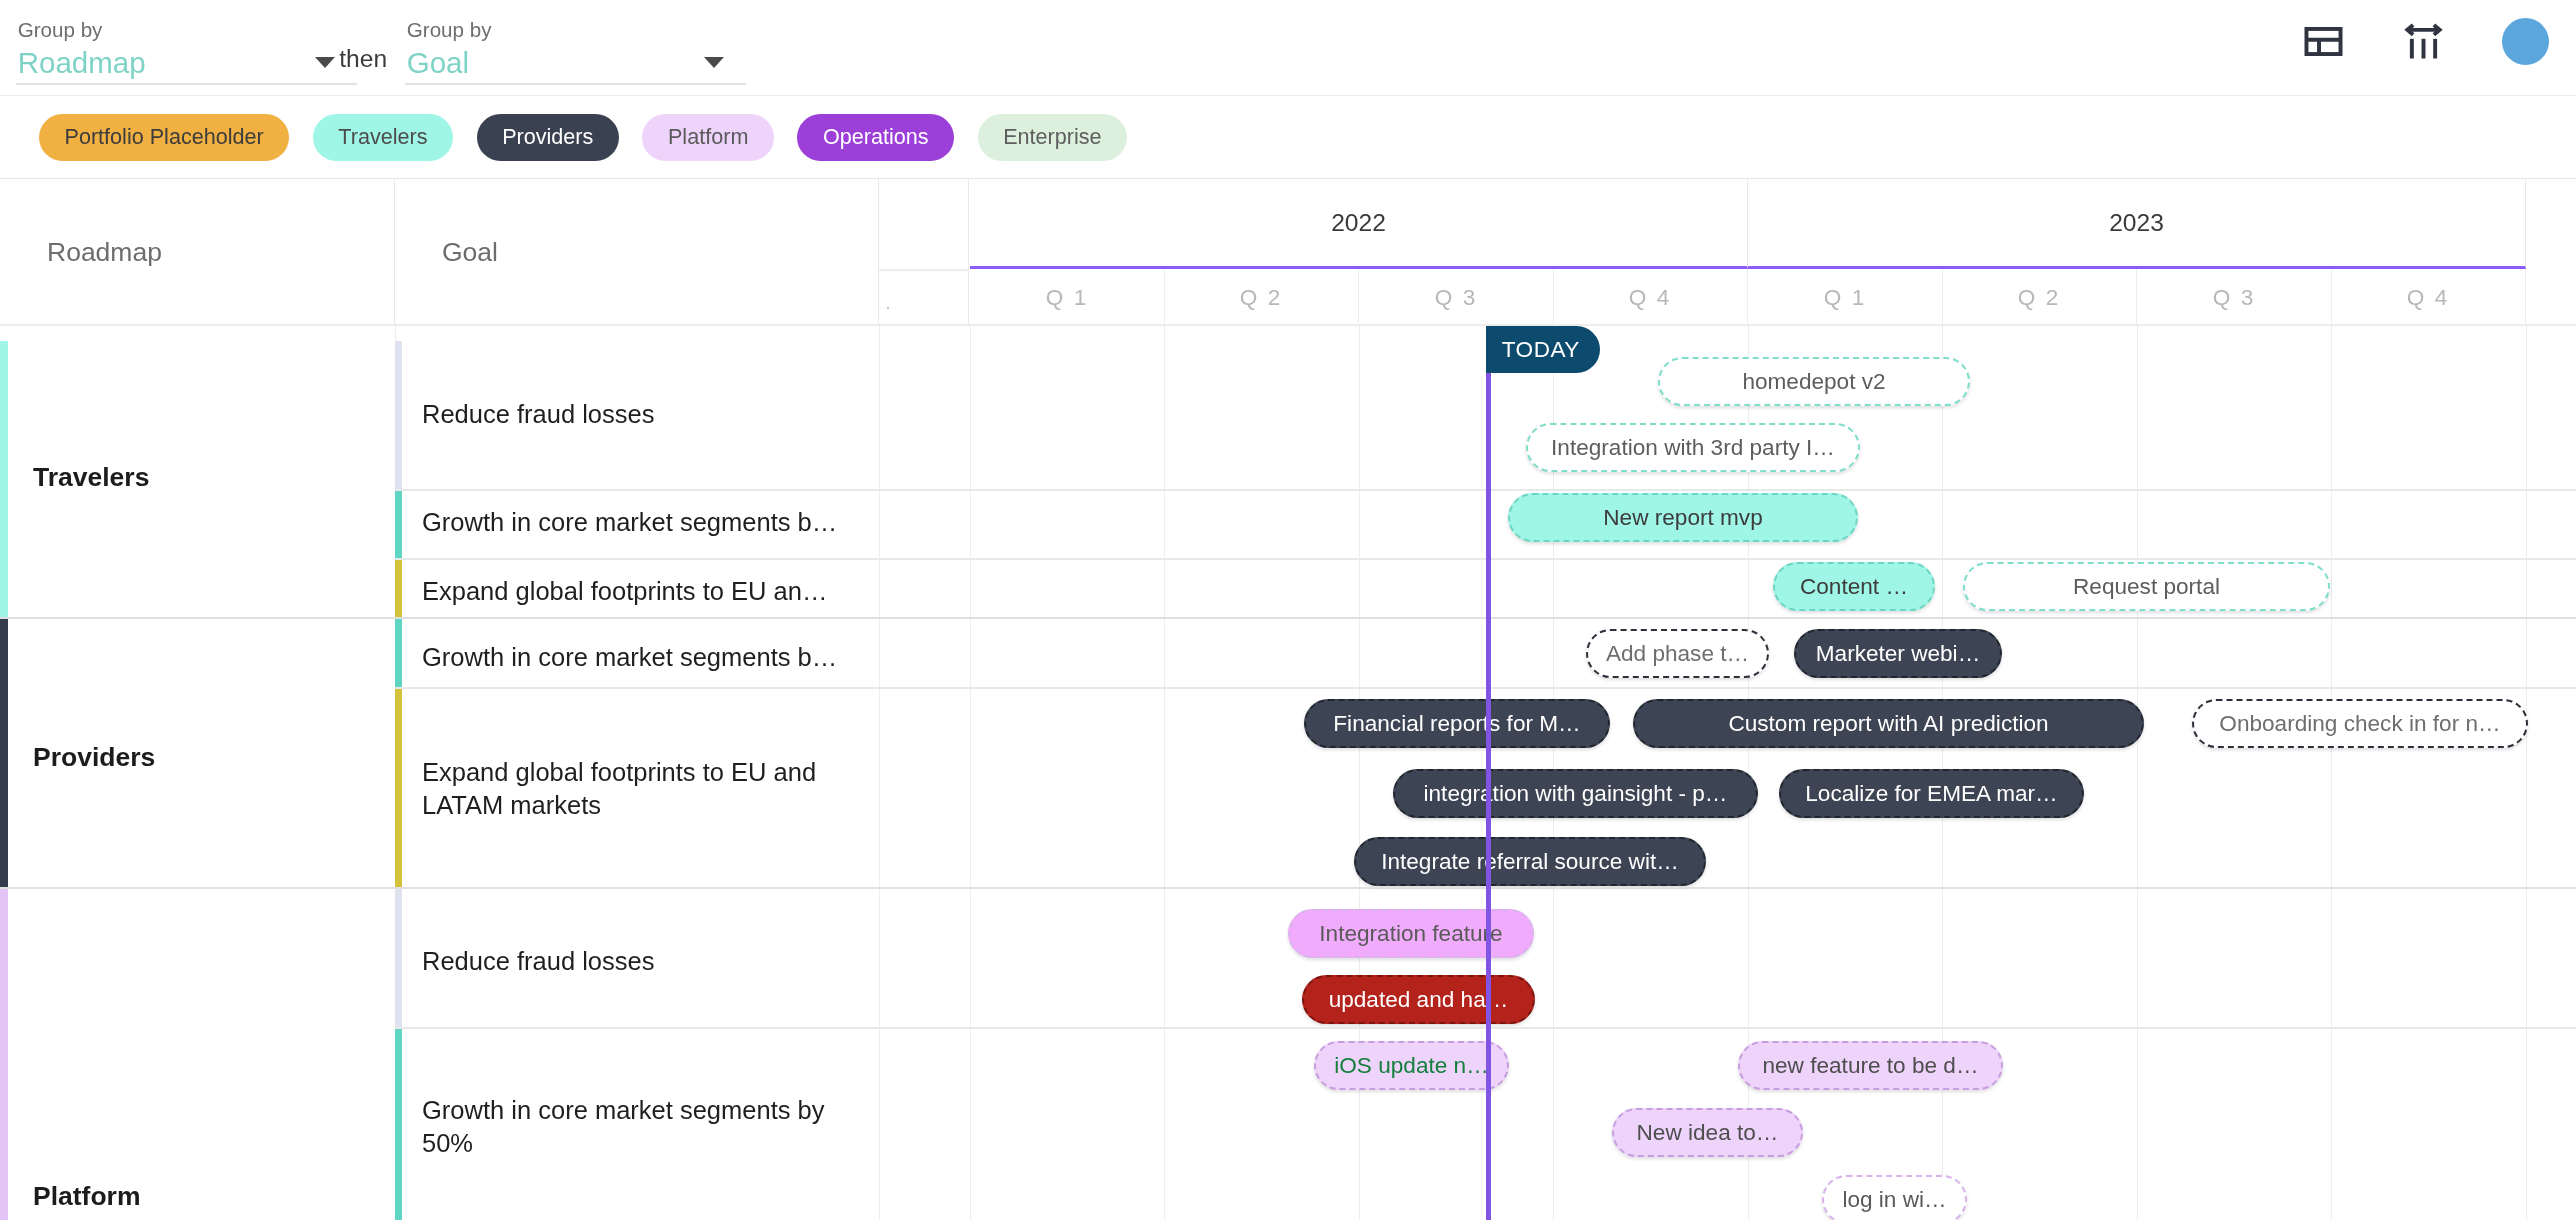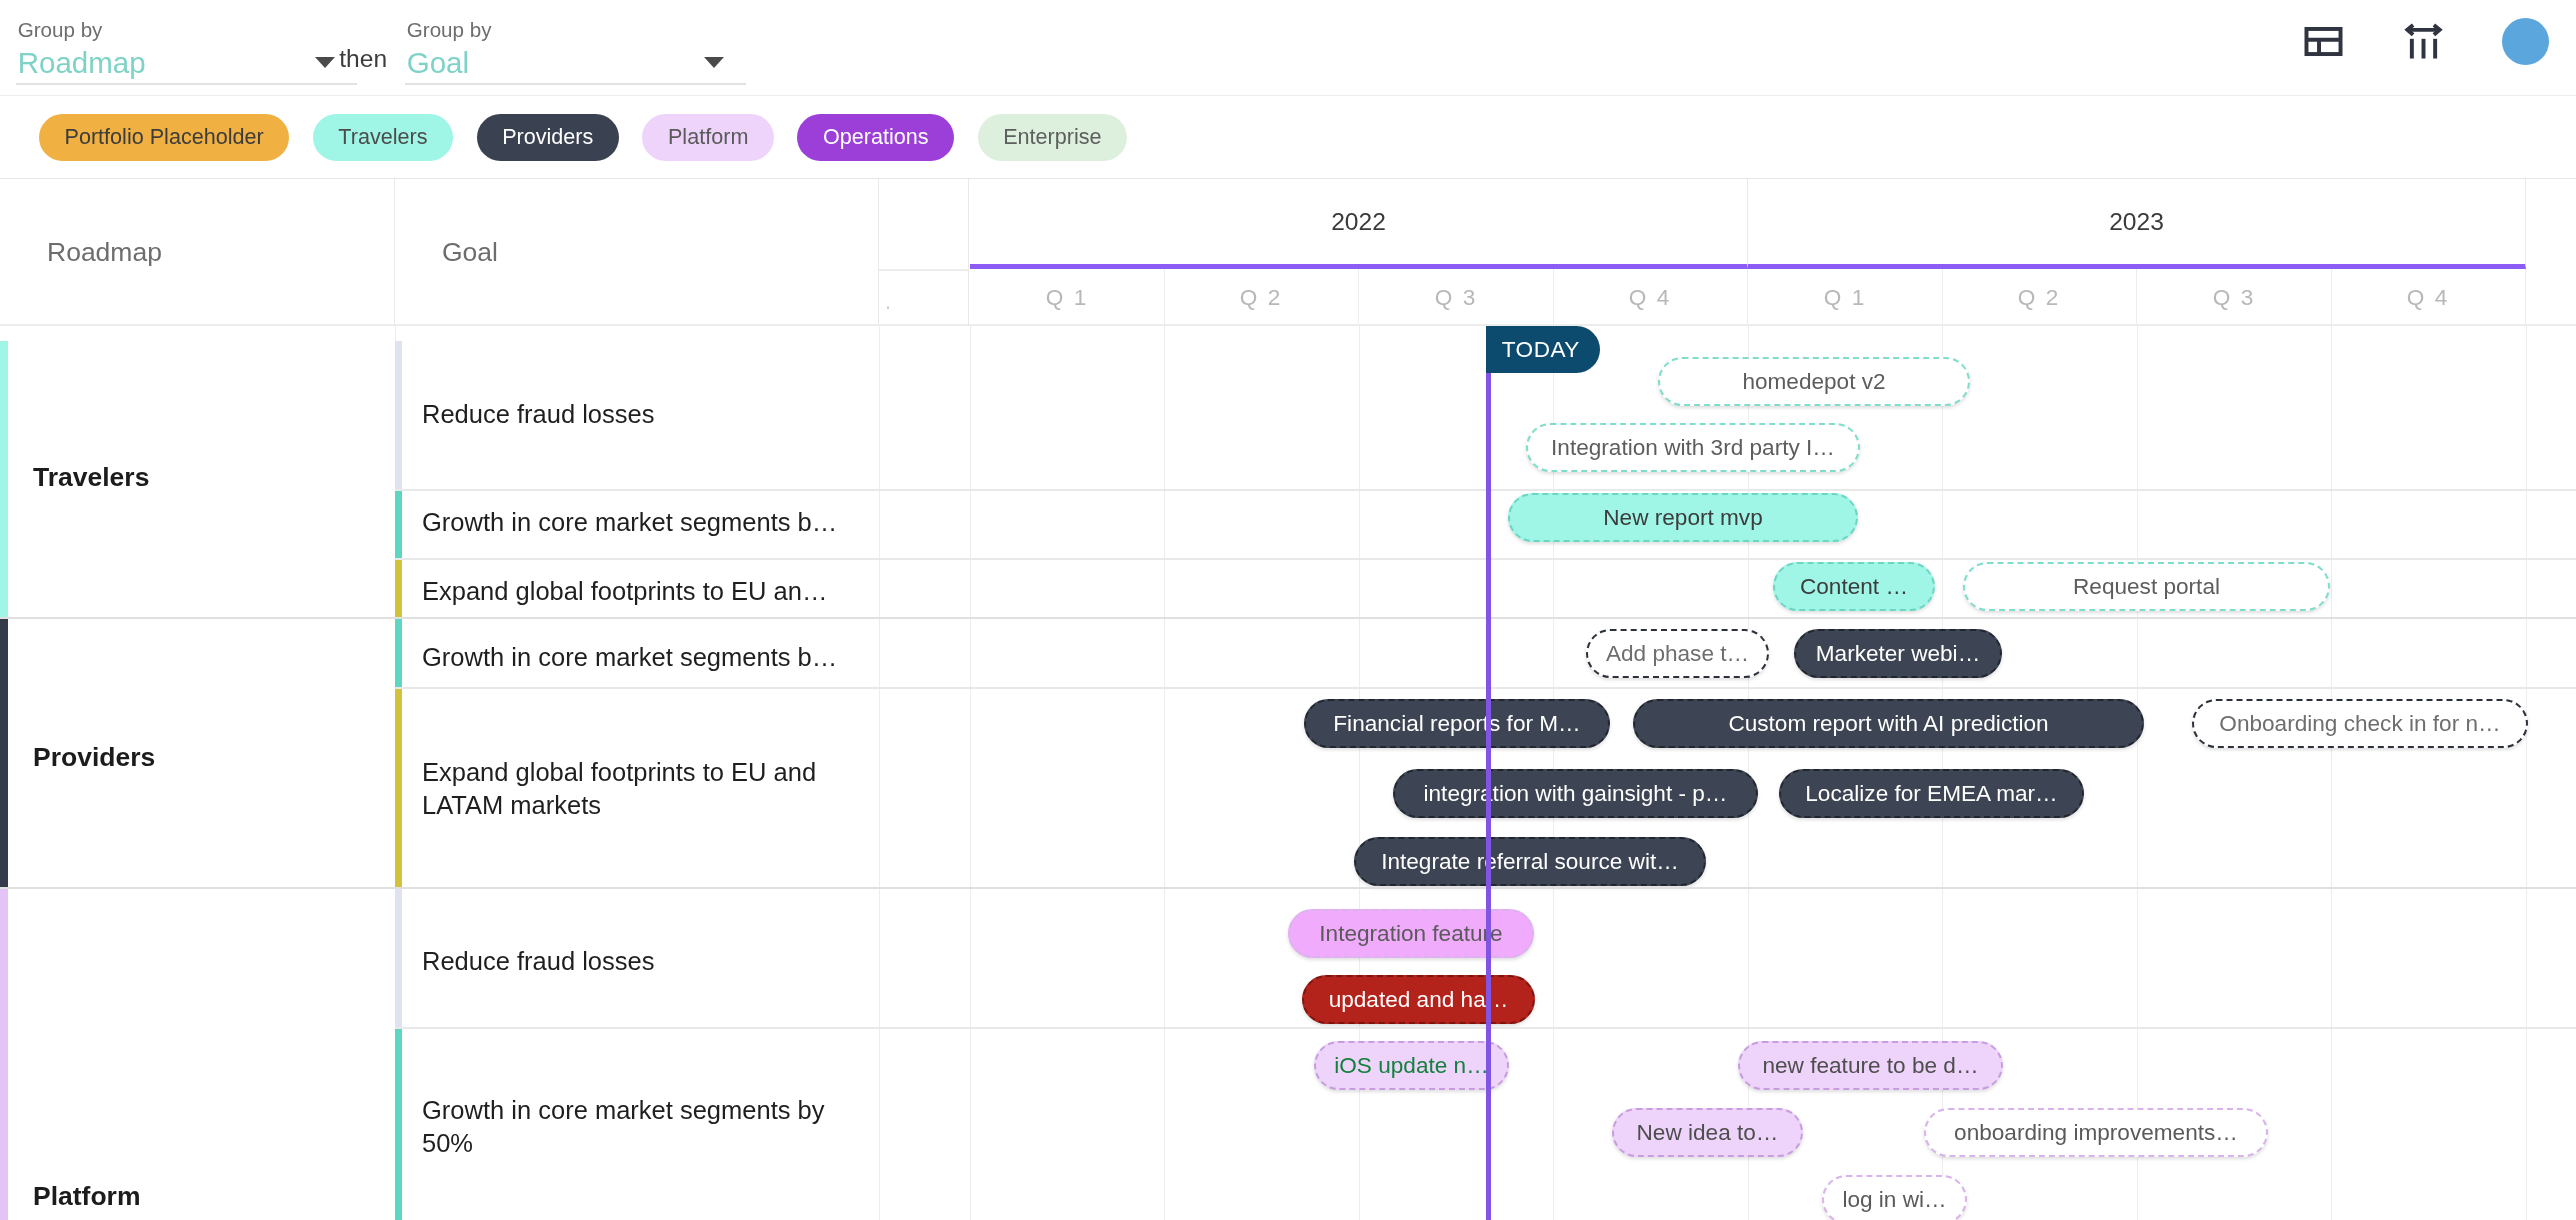--- a/index.html
+++ b/index.html
@@ -123,21 +123,21 @@
   }
   .hdr-roadmap { left: 0; width: 395px; }
   .hdr-goal { left: 395px; width: 484px; }
 
   .yearcell {
     position: absolute;
     top: 0; height: 90px;
     display: flex; align-items: center; justify-content: center;
     font-size: 24.6px; color: #3a3a3a;
     border-right: 1px solid #e9e9e9;
-    border-bottom: 5px solid #8b5cf6;
+    border-bottom: 3px solid #8b5cf6;
   }
   .qcell {
     position: absolute;
     top: 90px; height: 57px;
     display: flex; align-items: center; justify-content: center;
     font-size: 22.6px; color: #b8b8b8;
     border-right: 1px solid #ededed;
     letter-spacing: 2px;
   }
   .narrowcell {
@@ -434,23 +434,20 @@
       <div class="goal-label" style="top: 768px;">Growth in core market segments by 50%</div>
       <div class="bar" style="left: 1314px; width: 195px; top: 715px; background: rgb(238, 212, 250); color: #15803d; border: 2px dashed rgb(200, 157, 224);">
         <span>iOS update n…</span>
       </div>
       <div class="bar" style="left: 1738px; width: 265px; top: 715px; background: rgb(238, 212, 250); color: rgb(78, 78, 78); border: 2px dashed rgb(200, 157, 224);">
         <span>new feature to be d…</span>
       </div>
       <div class="bar" style="left: 1612px; width: 191px; top: 782px; background: rgb(238, 212, 250); color: rgb(78, 78, 78); border: 2px dashed rgb(200, 157, 224);">
         <span>New idea to…</span>
       </div>
-      <div class="bar" style="left: 1924px; width: 344px; top: 782px; background: rgb(255, 255, 255); color: rgb(90, 90, 90); border: 2px dashed rgb(217, 179, 236);">
-        <span>onboarding improvements…</span>
-      </div>
       <div class="bar" style="left: 1822px; width: 145px; top: 849px; background: rgb(255, 255, 255); color: rgb(90, 90, 90); border: 2px dashed rgb(217, 179, 236);">
         <span>log in wi…</span>
       </div>
       <div class="today-line" style="left: 1486px; background: rgb(130, 84, 227);"></div>
       <div class="today-badge" style="left: 1486px; top: 0px; background: #0c4a6e;">
         <span>TODAY</span>
       </div>
     </div>
 </div>
 

